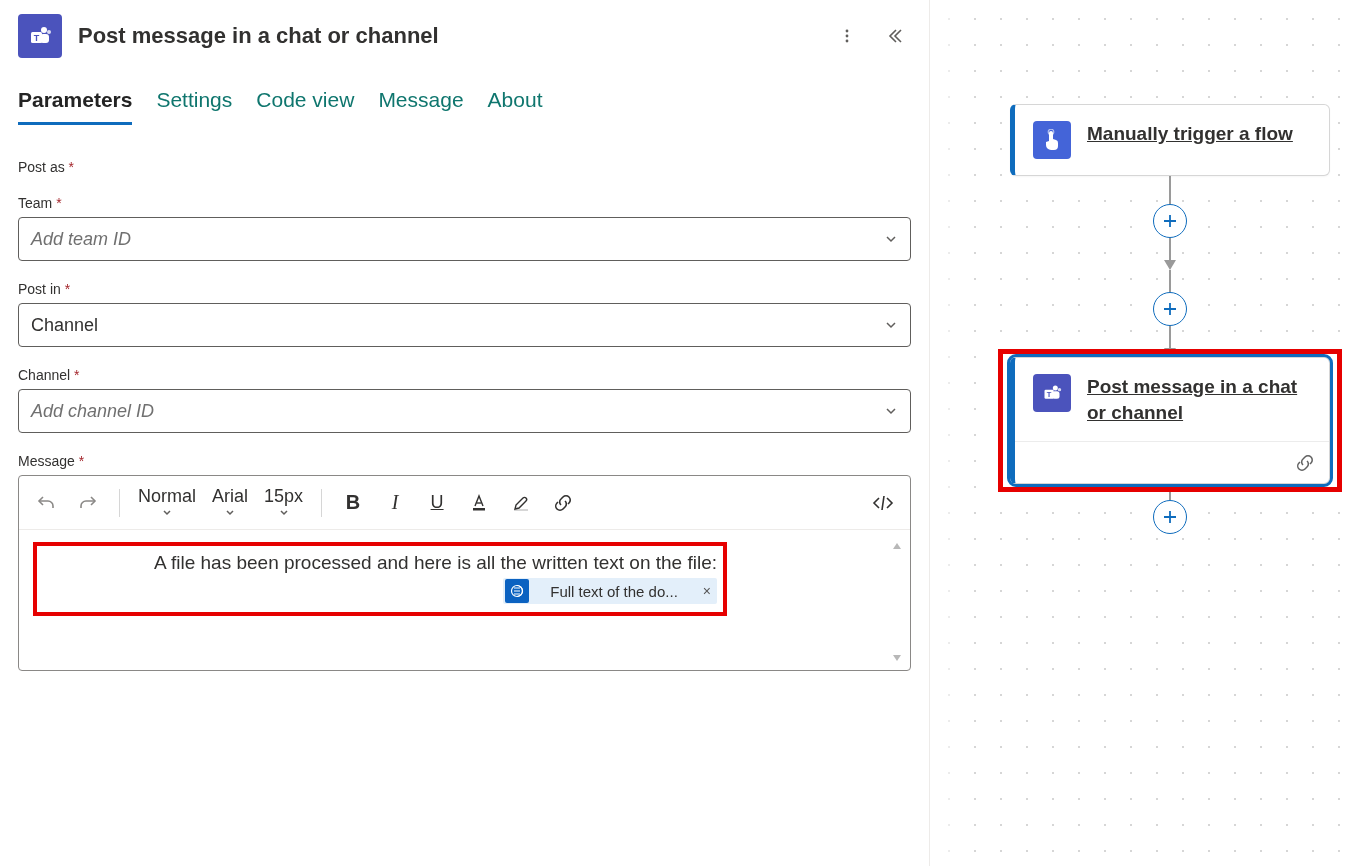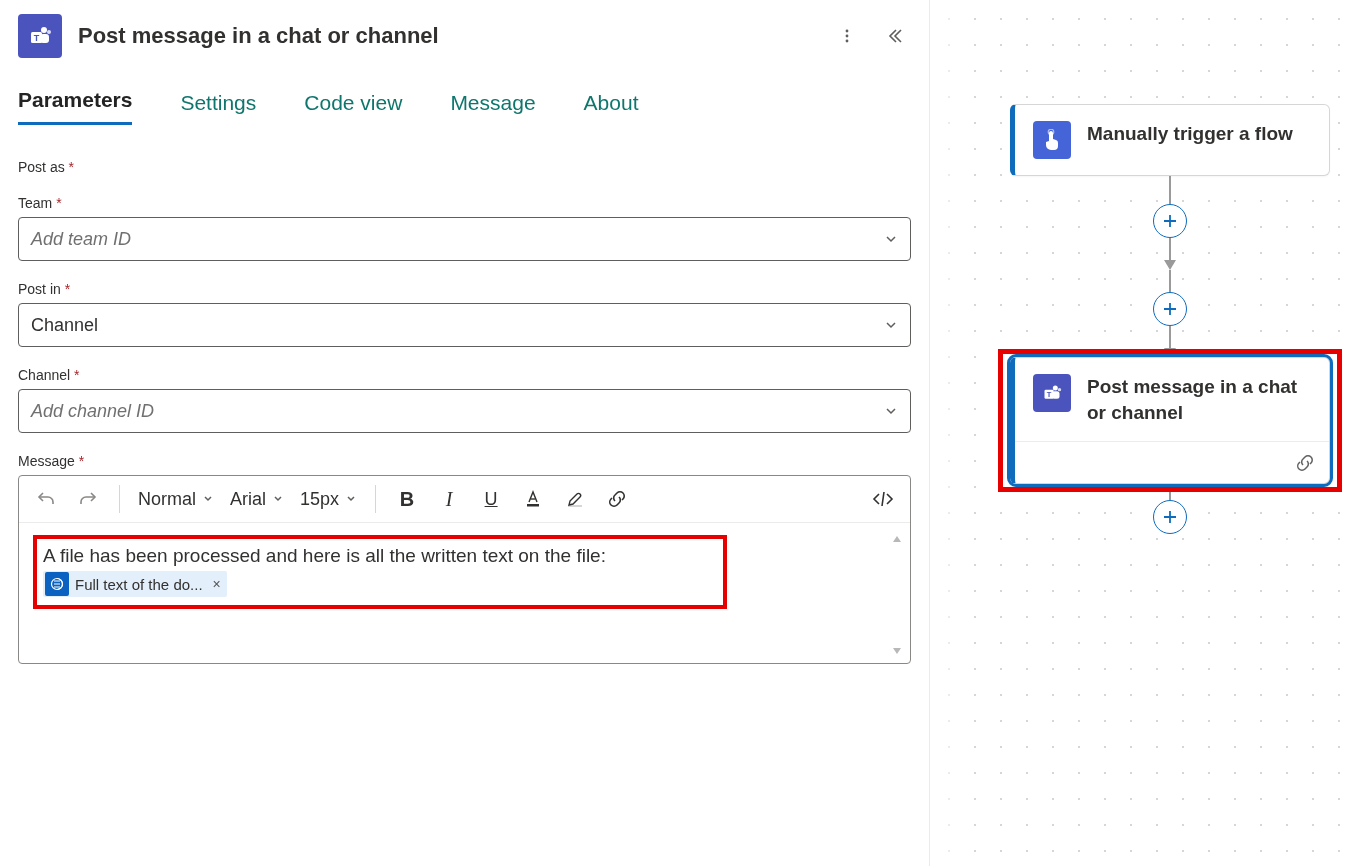--- a/index.html
+++ b/index.html
@@ -6,49 +6,49 @@
   body { font-family: "Segoe UI", Arial, sans-serif; font-size: 14px; color: #323130; background: #fff; width: 1361px; height: 866px; overflow: hidden; display: flex; }
   .left-pane { width: 930px; height: 100%; padding: 14px 18px 0 18px; border-right: 1px solid #edebe9; overflow: hidden; }
   .right-pane { flex: 1; height: 100%; position: relative; background: #fff; background-image: radial-gradient(#d6d6d6 1px, transparent 1px); background-size: 26px 26px; background-position: 6px 6px; }
   .right-fade { position:absolute; left:0; top:0; bottom:0; width:40px; background:linear-gradient(to right,#fff,rgba(255,255,255,0));}
   
   .hdr { display: flex; align-items: center; gap: 16px; margin-bottom: 30px; }
   .hdr-ico { width: 44px; height: 44px; border-radius: 4px; background: #4b53bc; display:flex; align-items:center; justify-content:center; }
   .hdr-title { font-size: 22px; font-weight: 600; flex:1; }
   .hdr-btn { width:32px; height:32px; display:flex; align-items:center; justify-content:center; cursor:pointer; border-radius:4px; color:#605e5c;}
   
-  .tabs { display:flex; gap:48px; border-bottom:0; margin-bottom: 34px; align-items: flex-end; }
+  .tabs { display:flex; gap:24px; border-bottom:0; margin-bottom: 34px; }
   .tab { font-size:21px; color:#0f766e; padding-bottom:10px; cursor:pointer; }
   .tab.active { color:#242424; font-weight:600; border-bottom:3.5px solid #0f6cbd; }
   
   .field { margin-bottom: 20px; }
   .field-label { font-size:14px; color:#323130; margin-bottom:6px;}
   .req { color:#a4262c; }
   .select { display:flex; align-items:center; border:1px solid #605e5c; border-radius:4px; height:44px; padding:0 12px; font-size:18px; cursor:pointer; justify-content:space-between;}
   .select .chev { color:#605e5c; }
   .placeholder { color:#707070; font-style: italic; }
   
   .editor-wrap { border:1px solid #8a8886; border-radius:4px; }
   .toolbar { display:flex; align-items:center; gap:8px; padding:6px 10px; border-bottom:1px solid #edebe9; }
   .tb-btn { width:34px; height:34px; display:flex; align-items:center; justify-content:center; cursor:pointer; border-radius:4px; color:#323130; font-size:18px;}
-  .tb-drop { display:flex; align-items:center; gap:6px; cursor:pointer; font-size:18px; color:#323130; padding:4px 4px;}
+  .tb-drop { display:flex; align-items:center; cursor:pointer; font-size:18px; color:#323130; padding:4px 4px;flex-direction:column;}
   .tb-sep { width:1px; height:28px; background:#d6d6d6; margin:0 6px;}
   .tb-spacer{flex:1;}
   .editor-body { min-height:140px; padding:12px 14px; font-size:19px; position:relative; }
-  .editor-body .highlight { border:4px solid #e60000; padding:6px 6px 8px 6px; display:inline-block; width:694px; }
-  .token { display:inline-flex; align-items:center; background:#e3effa; border-radius:2px; padding:1px 6px 1px 2px; margin-top:4px; font-size:15px; gap:6px;}
+  .editor-body .highlight { border:4px solid #e60000; padding:6px 6px 8px 6px; display:inline-block; width:694px;text-align:right; }
+  .token { display:inline-flex; align-items:center; background:#e3effa; border-radius:2px; padding:1px 6px 1px 2px; margin-top:4px; font-size:15px; gap:21px;}
   .token .ticon{width:24px;height:24px;background:#0b62c1;border-radius:2px;display:flex;align-items:center;justify-content:center;}
   .token .tx{color:#555;font-size:14px;margin-left:4px; cursor:pointer;}
   .scroll-arrows{position:absolute; right:6px; top:10px; bottom:6px; display:flex; flex-direction:column; justify-content:space-between; color:#b0b0b0;}
   
   .canvas-col { position:absolute; left:80px; top:104px; }
   .card { width:320px; border:1px solid #d6d6d6; background:#fff; border-radius:6px; position:relative; border-left:5px solid #0f6cbd; box-shadow:0 1px 2px rgba(0,0,0,0.04); }
   .card-body { display:flex; gap:16px; padding:16px 18px;}
   .card-ico { width:38px;height:38px;border-radius:4px;flex-shrink:0;display:flex;align-items:center;justify-content:center;}
-  .card-title{font-size:19px;font-weight:600;line-height:1.35;}
+  .card-title{font-size:19px;font-weight:600;line-height:1.35;text-decoration:underline;}
   .card-footer{border-top:1px solid #ececec; height:42px; display:flex; justify-content:flex-end; align-items:center; padding:0 14px;}
   .link-icon{color:#616161;}
   .card.selected{ outline:3px solid #0f6cbd; }
   .red-box{ position:absolute; border:5px solid #e60000; }
   .plus-node{width:34px;height:34px;border-radius:50%;background:#fff;border:1px solid #0f6cbd;display:flex;align-items:center;justify-content:center;color:#0f6cbd;margin:0 auto;cursor:pointer;}
   .connector{width:2px;background:#9a9a9a;margin:0 auto;}
   .arrow-down{ width:0;height:0;border-left:6px solid transparent;border-right:6px solid transparent;border-top:10px solid #9a9a9a;margin:0 auto;}
   svg { display:block; }
 </style>
 </head>

